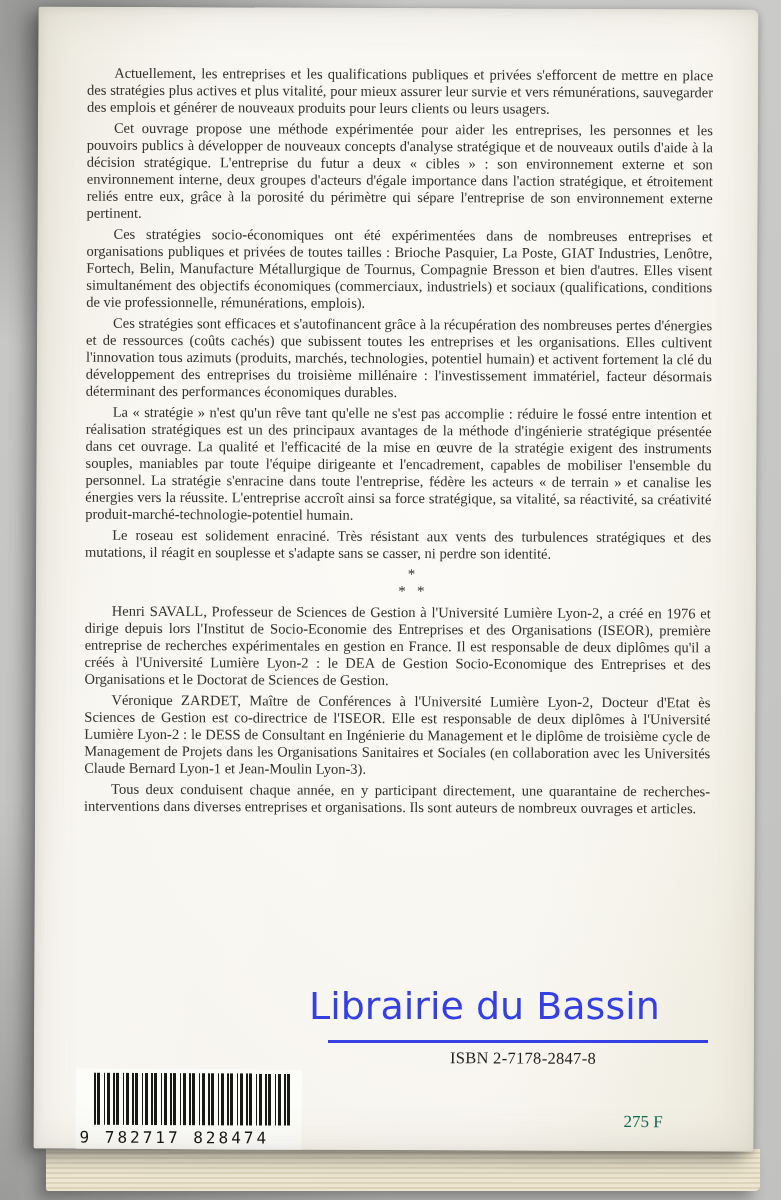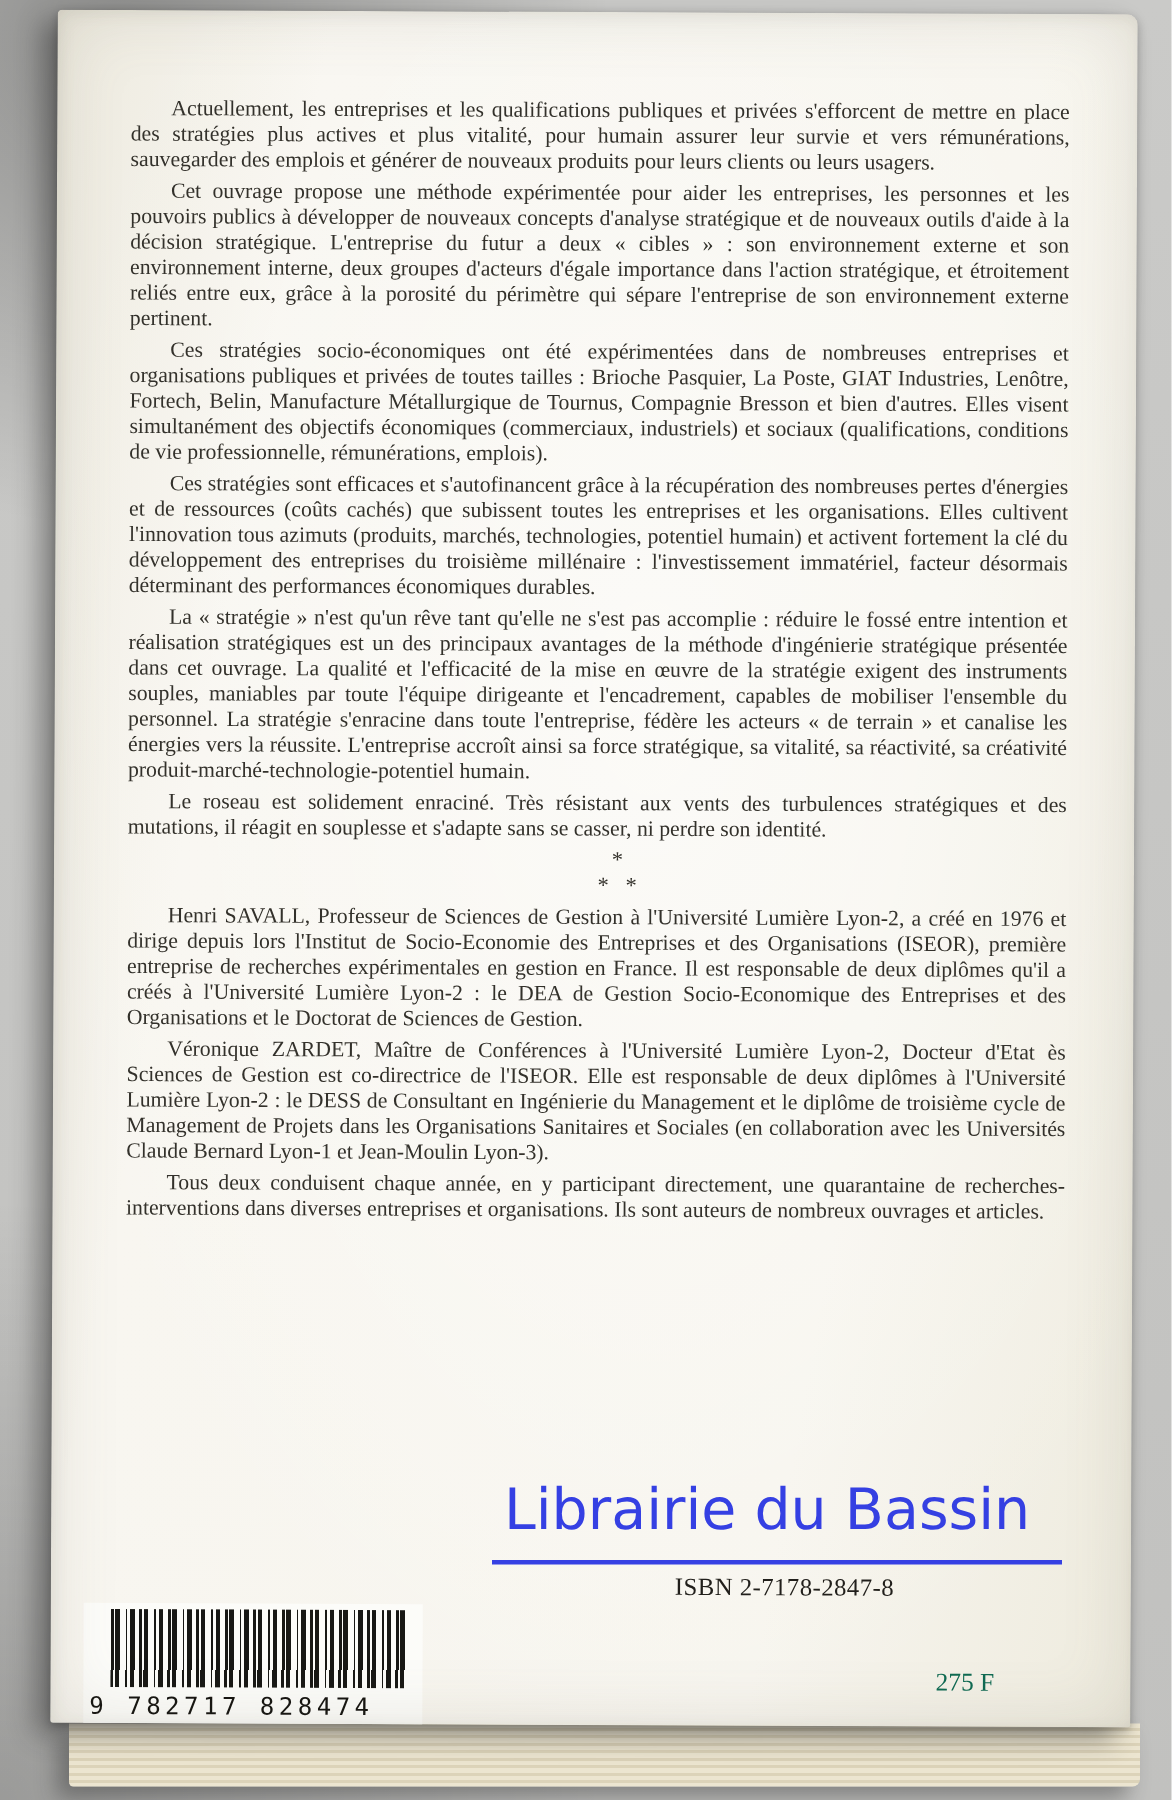--- a/index.html
+++ b/index.html
@@ -32,21 +32,21 @@
   }
   .blurb{
     position:absolute;left:49px;top:58px;width:626px;
     font-size:14.5px;line-height:17px;color:#33312b;text-align:justify;
   }
   .blurb p{margin:0 0 4px;text-indent:27px;}
   .blurb b{font-weight:normal;}
   .separator{text-align:center;margin:6px 0;color:#33312b;font-size:15px;text-indent:0;}
   .separator span{display:block;line-height:17px;}
   .barcode{
-    position:absolute;left:22px;top:1062px;width:226px;height:80px;
+    position:absolute;left:42px;top:1062px;width:226px;height:80px;
     background:#fcfcf9;
   }
   .barcode .bars{
     height:52px;margin:4px 10px 0 18px;
     background:repeating-linear-gradient(90deg,
       #181815 0 2px,#fcfcf9 2px 3px,#181815 3px 6px,#fcfcf9 6px 10px,
       #181815 10px 11px,#fcfcf9 11px 13px,#181815 13px 16px,#fcfcf9 16px 19px);
   }
   .barcode .digits{
     font-family:"DejaVu Sans Mono",monospace;font-size:16px;color:#14130f;
@@ -54,38 +54,38 @@
   }
   .isbn{
     position:absolute;left:416px;top:1040px;font-size:16.5px;color:#211f1b;
     letter-spacing:0.3px;white-space:nowrap;
   }
   .price{
     position:absolute;left:590px;top:1103px;font-size:17px;font-weight:normal;
     color:#0f6a52;white-space:nowrap;
   }
   .watermark{
-    position:absolute;left:336px;top:984px;z-index:5;
+    position:absolute;left:309px;top:984px;z-index:5;
     font-family:"DejaVu Sans",sans-serif;font-size:38px;color:#2531e2;
     white-space:nowrap;opacity:0.92;
   }
   .watermark-line{
     position:absolute;left:328px;top:1040px;width:380px;height:3px;
     background:#2531e2;z-index:5;opacity:0.92;
   }
 </style>
 </head>
 <body>
 
 <div class="pages"></div>
 
 <div class="book">
 
   <div class="blurb">
-    <p><span>Actuellement, les entreprises et les qualifications publiques et privées s'efforcent de mettre en place des stratégies plus </span><b>actives</b><span> et plus </span><b>vitalité</b><span>, pour humain assurer leur </span><b>survie</b><span> et vers </span><b>rémunérations</b><span>, sauvegarder des emplois et générer de nouveaux produits pour leurs clients ou leurs usagers.</span></p>
+    <p><span>Actuellement, les entreprises et les qualifications publiques et privées s'efforcent de mettre en place des stratégies plus </span><b>actives</b><span> et plus </span><b>vitalité</b><span>, pour mieux assurer leur </span><b>survie</b><span> et vers </span><b>rémunérations</b><span>, sauvegarder des emplois et générer de nouveaux produits pour leurs clients ou leurs usagers.</span></p>
     <p><span>Cet ouvrage propose une </span><b>méthode expérimentée</b><span> pour aider les entreprises, les personnes et les pouvoirs publics à développer de nouveaux concepts d'analyse stratégique et de nouveaux outils d'aide à la décision stratégique. L'entreprise du futur a </span><b>deux « cibles »</b><span> : son environnement </span><b>externe</b><span> et son environnement </span><b>interne</b><span>, deux groupes d'acteurs d'</span><b>égale</b><span> importance dans l'action stratégique, et étroitement reliés entre eux, grâce à la porosité du périmètre qui sépare l'entreprise de son environnement externe pertinent.</span></p>
     <p><span>Ces stratégies </span><b>socio-économiques</b><span> ont été expérimentées dans de nombreuses entreprises et organisations publiques et privées de toutes tailles : Brioche Pasquier, La Poste, GIAT Industries, Lenôtre, Fortech, Belin, Manufacture Métallurgique de Tournus, Compagnie Bresson et bien d'autres. Elles visent </span><b>simultanément</b><span> des objectifs économiques (commerciaux, industriels) et sociaux (qualifications, conditions de vie professionnelle, rémunérations, emplois).</span></p>
     <p><span>Ces stratégies sont efficaces et </span><b>s'autofinancent</b><span> grâce à la récupération des nombreuses pertes d'énergies et de ressources (coûts cachés) que subissent toutes les entreprises et les organisations. Elles cultivent </span><b>l'innovation tous azimuts</b><span> (produits, marchés, technologies, potentiel humain) et activent fortement la clé du développement des entreprises du troisième millénaire : </span><b>l'investissement immatériel</b><span>, facteur désormais déterminant des performances économiques durables.</span></p>
     <p><span>La « stratégie » n'est qu'un rêve tant qu'elle ne s'est pas accomplie : réduire le fossé entre intention et réalisation stratégiques est un des principaux avantages de la méthode d'</span><b>ingénierie stratégique</b><span> présentée dans cet ouvrage. La qualité et l'efficacité de la mise en œuvre de la stratégie exigent des </span><b>instruments</b><span> souples, </span><b>maniables</b><span> par toute l'équipe dirigeante et l'encadrement, capables de mobiliser l'ensemble du personnel. La stratégie s'enracine </span><b>dans</b><span> toute l'entreprise, fédère les acteurs « de terrain » et canalise les énergies vers la réussite. L'entreprise accroît ainsi </span><b>sa force stratégique</b><span>, sa vitalité, sa réactivité, sa </span><b>créativité</b><span> produit-marché-technologie-potentiel humain.</span></p>
     <p><span>Le roseau est solidement enraciné. Très résistant aux vents des turbulences stratégiques et des mutations, il réagit en </span><b>souplesse</b><span> et s'adapte sans se casser, ni perdre son identité.</span></p>
 
     <p class="separator">
       <span>*</span>
       <span>*&nbsp;&nbsp;&nbsp;*</span>
     </p>

